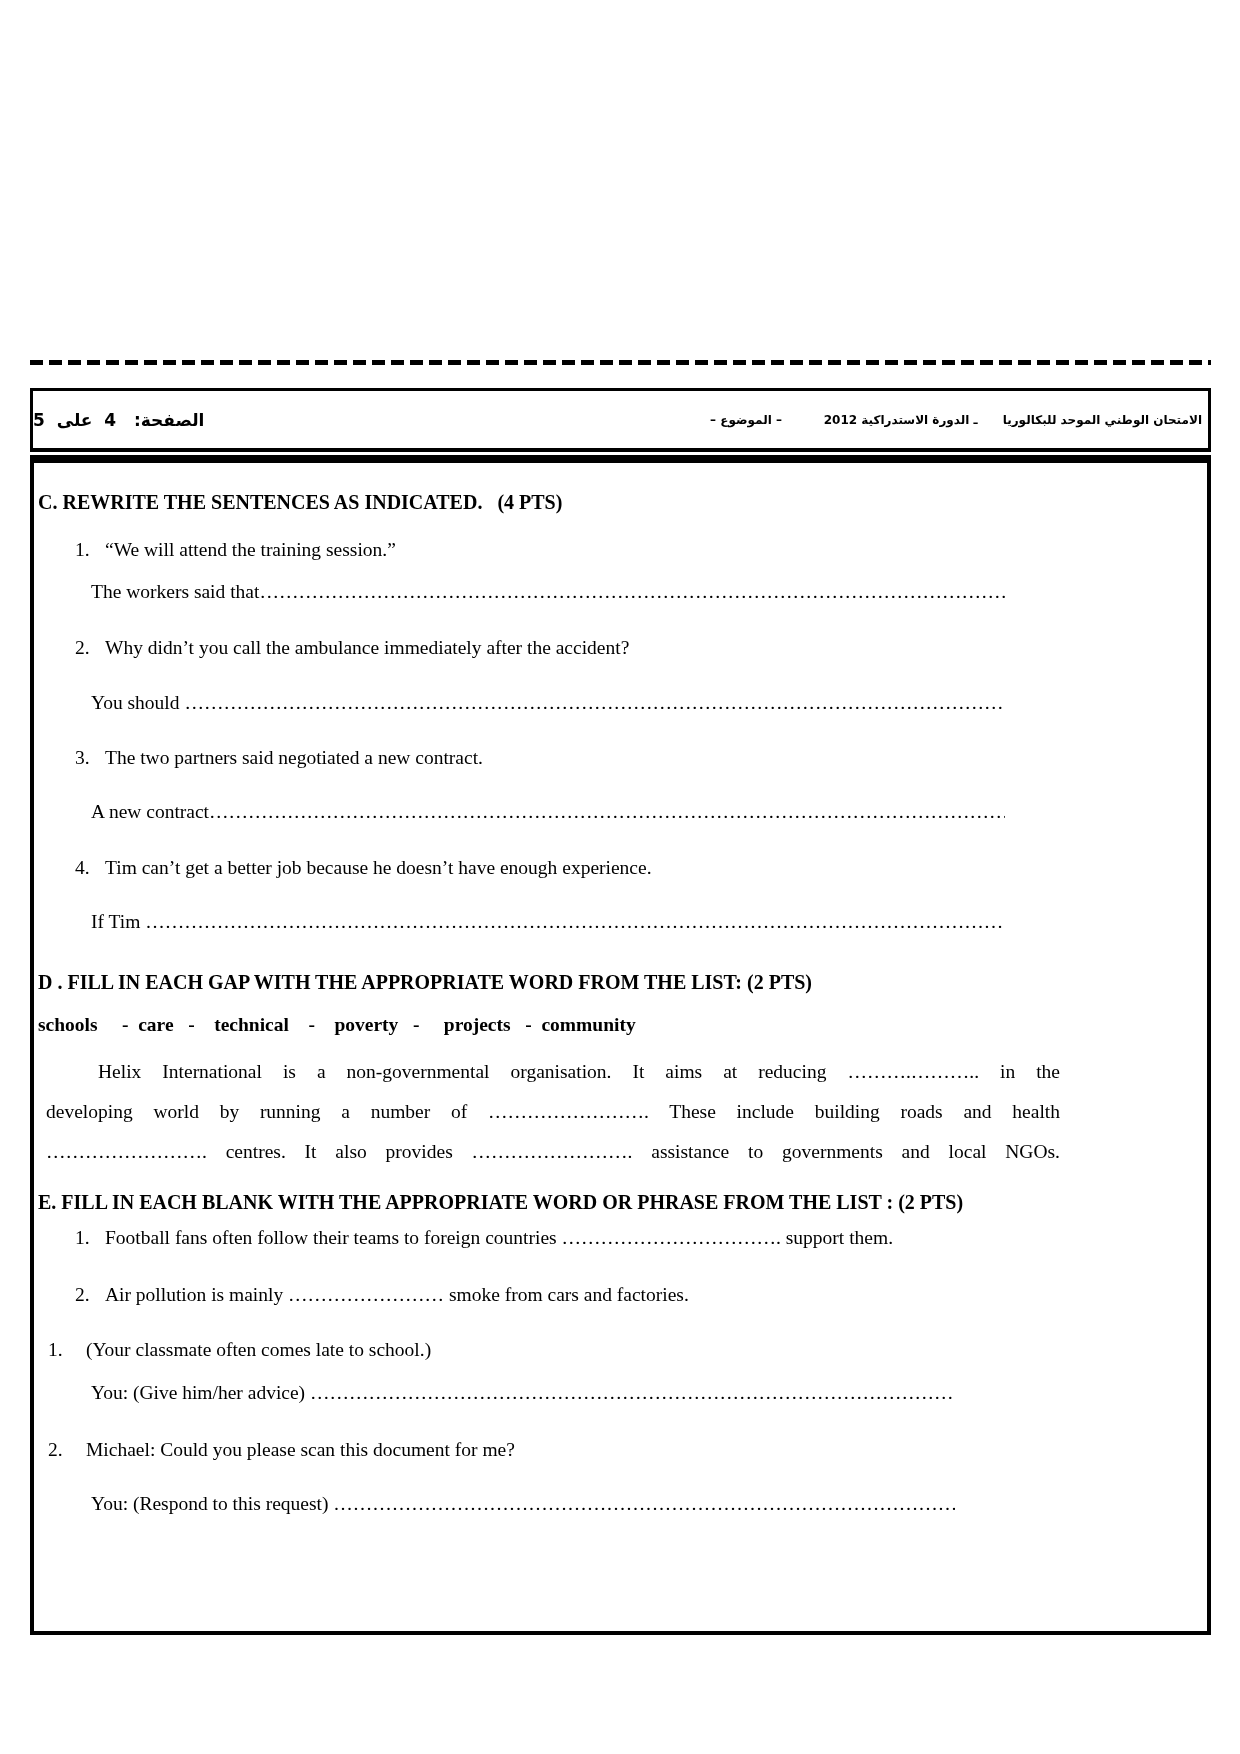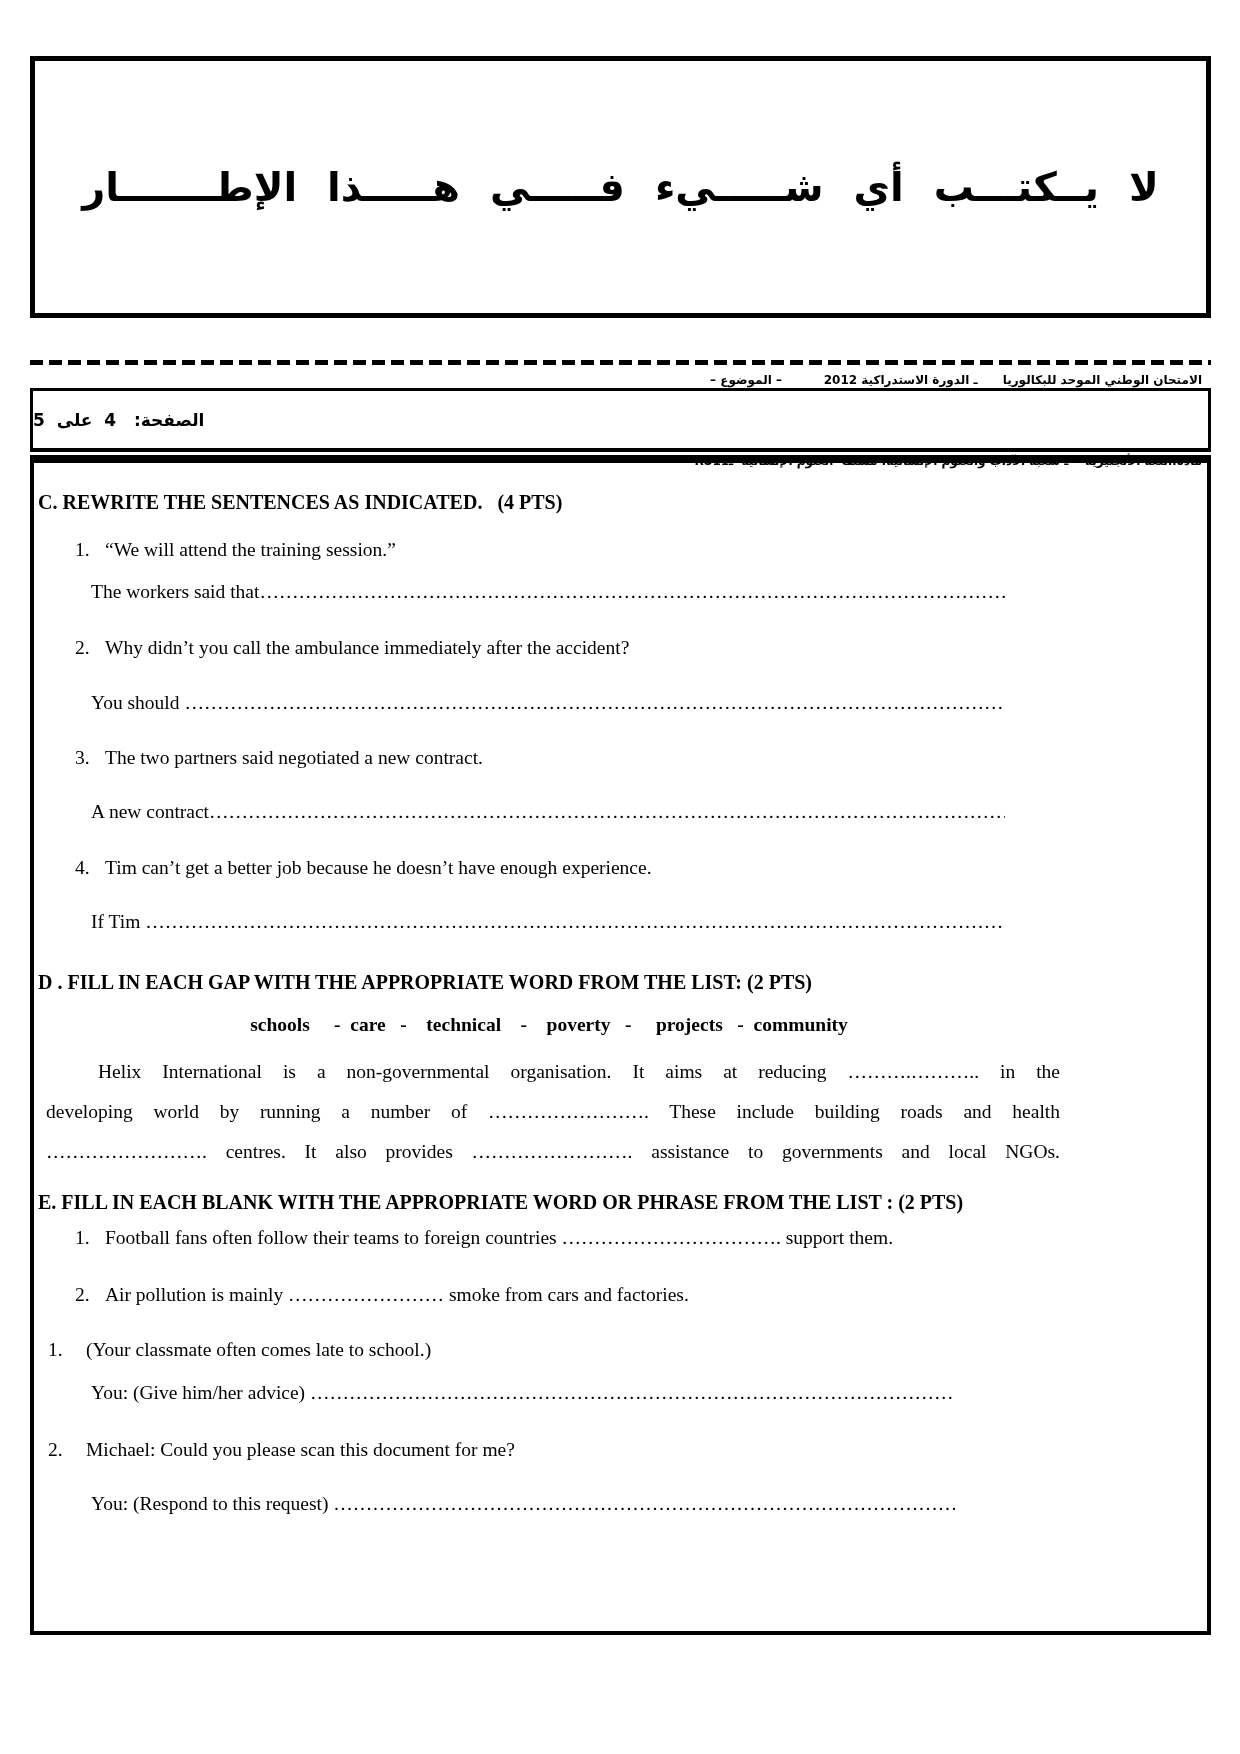--- a/index.html
+++ b/index.html
@@ -44,45 +44,41 @@
   .sec-title { font-weight:bold; font-size:20px; line-height:27px; white-space:pre; }
   .line { font-size:19.5px; line-height:27px; }
   .q { display:flex; }
   .q .num { flex:none; width:30px; margin-left:37px; }
   .q .txt { flex:1; }
   .qf .num { flex:none; width:38px; margin-left:10px; }
   .ans { display:flex; margin-left:53px; margin-right:55px; }
   .ans .stem { flex:none; white-space:pre; }
   .leader { flex:1 1 auto; overflow:hidden; white-space:nowrap; }
   .f-ans { margin-right:105px; }
-  .wordlist { font-weight:bold; font-size:19.5px; line-height:27px; text-align:center; white-space:pre; }
+  .wordlist { font-weight:bold; font-size:19.5px; line-height:27px; white-space:pre; }
   .para { margin-left:8px; width:1014px; font-size:19.5px; line-height:40px; }
   .para div { text-align:justify; text-align-last:justify; white-space:normal; }
   .para .indent { text-indent:52px; }
   
   .mt8{margin-top:8px} .mt11{margin-top:11px} .mt14{margin-top:14px} .mt15{margin-top:15px}
   .mt16{margin-top:16px} .mt17{margin-top:17px} .mt20{margin-top:20px} .mt26{margin-top:26px}
   .mt27{margin-top:27px} .mt28{margin-top:28px} .mt29{margin-top:29px} .mt30{margin-top:30px}
   .mt34{margin-top:34px}
 </style>
 </head>
 <body>
 
 <div class="page">
 
-  <div class="top-frame">
-    <div class="top-frame-text">لا يــكتـــب أي شـــــيء فـــــي هـــــذا الإطـــــــار</div>
-  </div>
 
   <div class="dashed-sep"></div>
 
   <div class="header-box">
     <div class="header-main">
       <div>الامتحان الوطني الموحد للبكالوريا      ـ الدورة الاستدراكية 2012          – الموضوع –</div>
-      <div>مادة:اللغة الأنجليزية    ـ شعبة الآداب والعلوم الإنسانية: مسلك  العلوم الإنسانية  ـRS11</div>
     </div>
     <div class="header-page">الصفحة:   4  على  5</div>
   </div>
 
   <div class="main-box">
     <div class="inner">
 
       <div class="sec-title">C. REWRITE THE SENTENCES AS INDICATED.   (4 PTS)</div>
 
       <div class="line q mt20">

